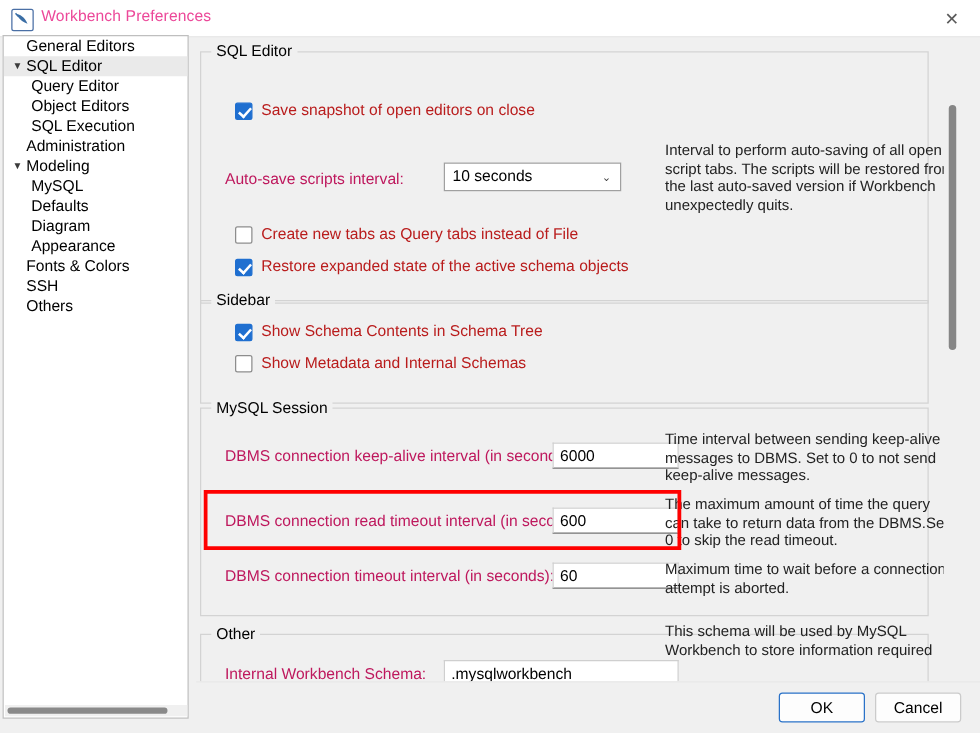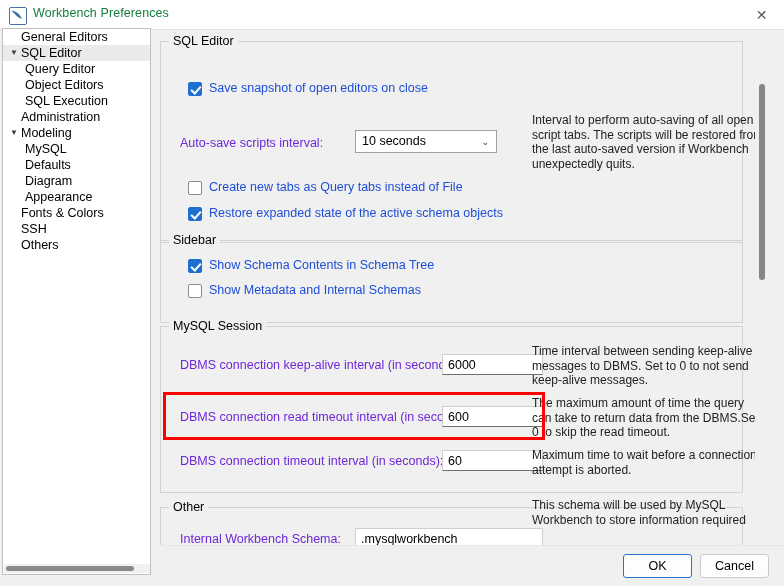--- a/index.html
+++ b/index.html
@@ -17,21 +17,21 @@
     background:#ffffff;border-bottom:1px solid #e2e2e2;
   }
   .title-icon{
     position:absolute;left:9px;top:7px;width:16px;height:16px;
     border:1px solid #4a6fa5;border-radius:2px;background:#fff;
     overflow:hidden;
   }
   .title-icon svg{display:block;}
   .title-text{
     position:absolute;left:33px;top:6px;
-    font-size:12.5px;color:#15803d;letter-spacing:.1px;
+    font-size:12.5px;color:#ec4899;letter-spacing:.1px;
   }
   .close-btn{
     position:absolute;right:0;top:0;width:45px;height:29px;
     display:flex;align-items:center;justify-content:center;
     color:#5a5a5a;font-size:14px;line-height:1;
   }
 
   
   .sidebar{
     position:absolute;left:2px;top:28px;width:149px;height:547px;
@@ -75,35 +75,35 @@
   
   .group{
     position:absolute;box-sizing:border-box;
     border:1px solid #d3d3d3;background:transparent;
   }
   .group-title{
     position:absolute;top:-8px;left:8px;background:#f0f0f0;
     padding:0 4px;font-size:12.5px;color:#000;
   }
 
-  .row-label{position:absolute;font-size:12.5px;color:#6d28d9;white-space:nowrap;}
+  .row-label{position:absolute;font-size:12.5px;color:#be185d;white-space:nowrap;}
   .desc{
     position:absolute;font-size:12px;color:#222;line-height:14.5px;
     white-space:pre-line;
   }
 
   
   .cb{position:absolute;width:14px;height:14px;box-sizing:border-box;}
   .cb.off{border:1px solid #8d8d8d;background:#fff;border-radius:2px;}
   .cb.on{background:#1f6fd0;border:1px solid #1f6fd0;border-radius:2px;}
   .cb.on:after{
     content:"";position:absolute;left:4px;top:1px;width:4px;height:8px;
     border:solid #fff;border-width:0 2px 2px 0;transform:rotate(42deg);
   }
-  .cb-label{position:absolute;font-size:12.5px;color:#1d4ed8;white-space:nowrap;}
+  .cb-label{position:absolute;font-size:12.5px;color:#b91c1c;white-space:nowrap;}
 
   
   .tinput{
     position:absolute;box-sizing:border-box;background:#fff;
     border:1px solid #cfcfcf;border-bottom:1px solid #707070;
     font-size:12.5px;color:#000;padding:2px 0 0 5px;
     line-height:17px;overflow:hidden;white-space:nowrap;
   }
 
   

